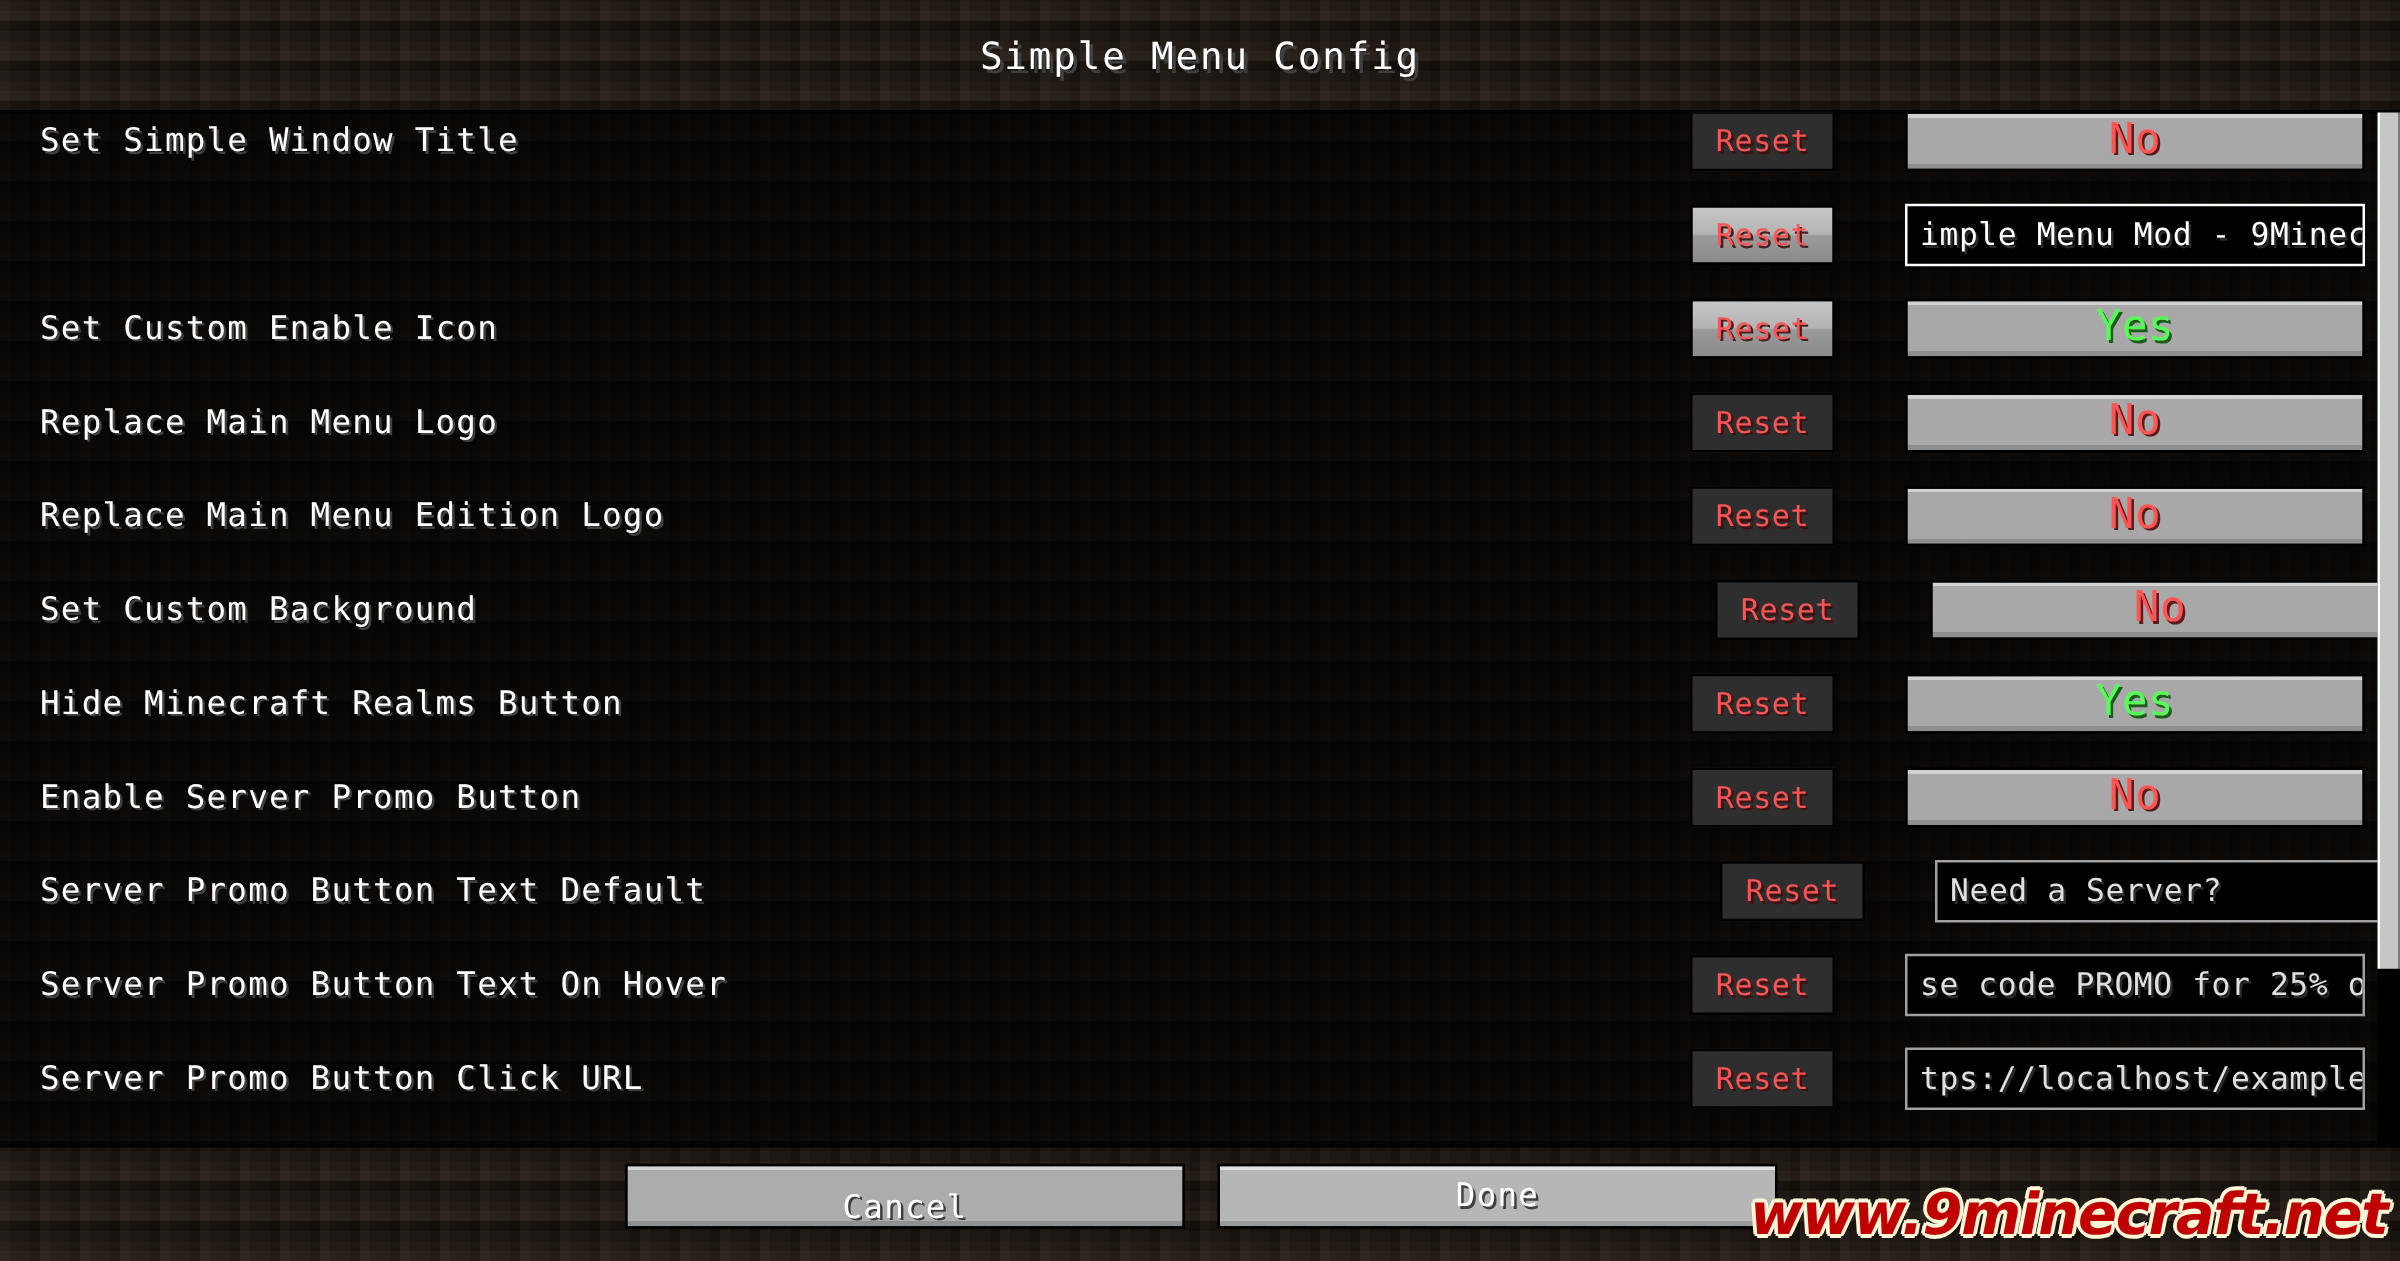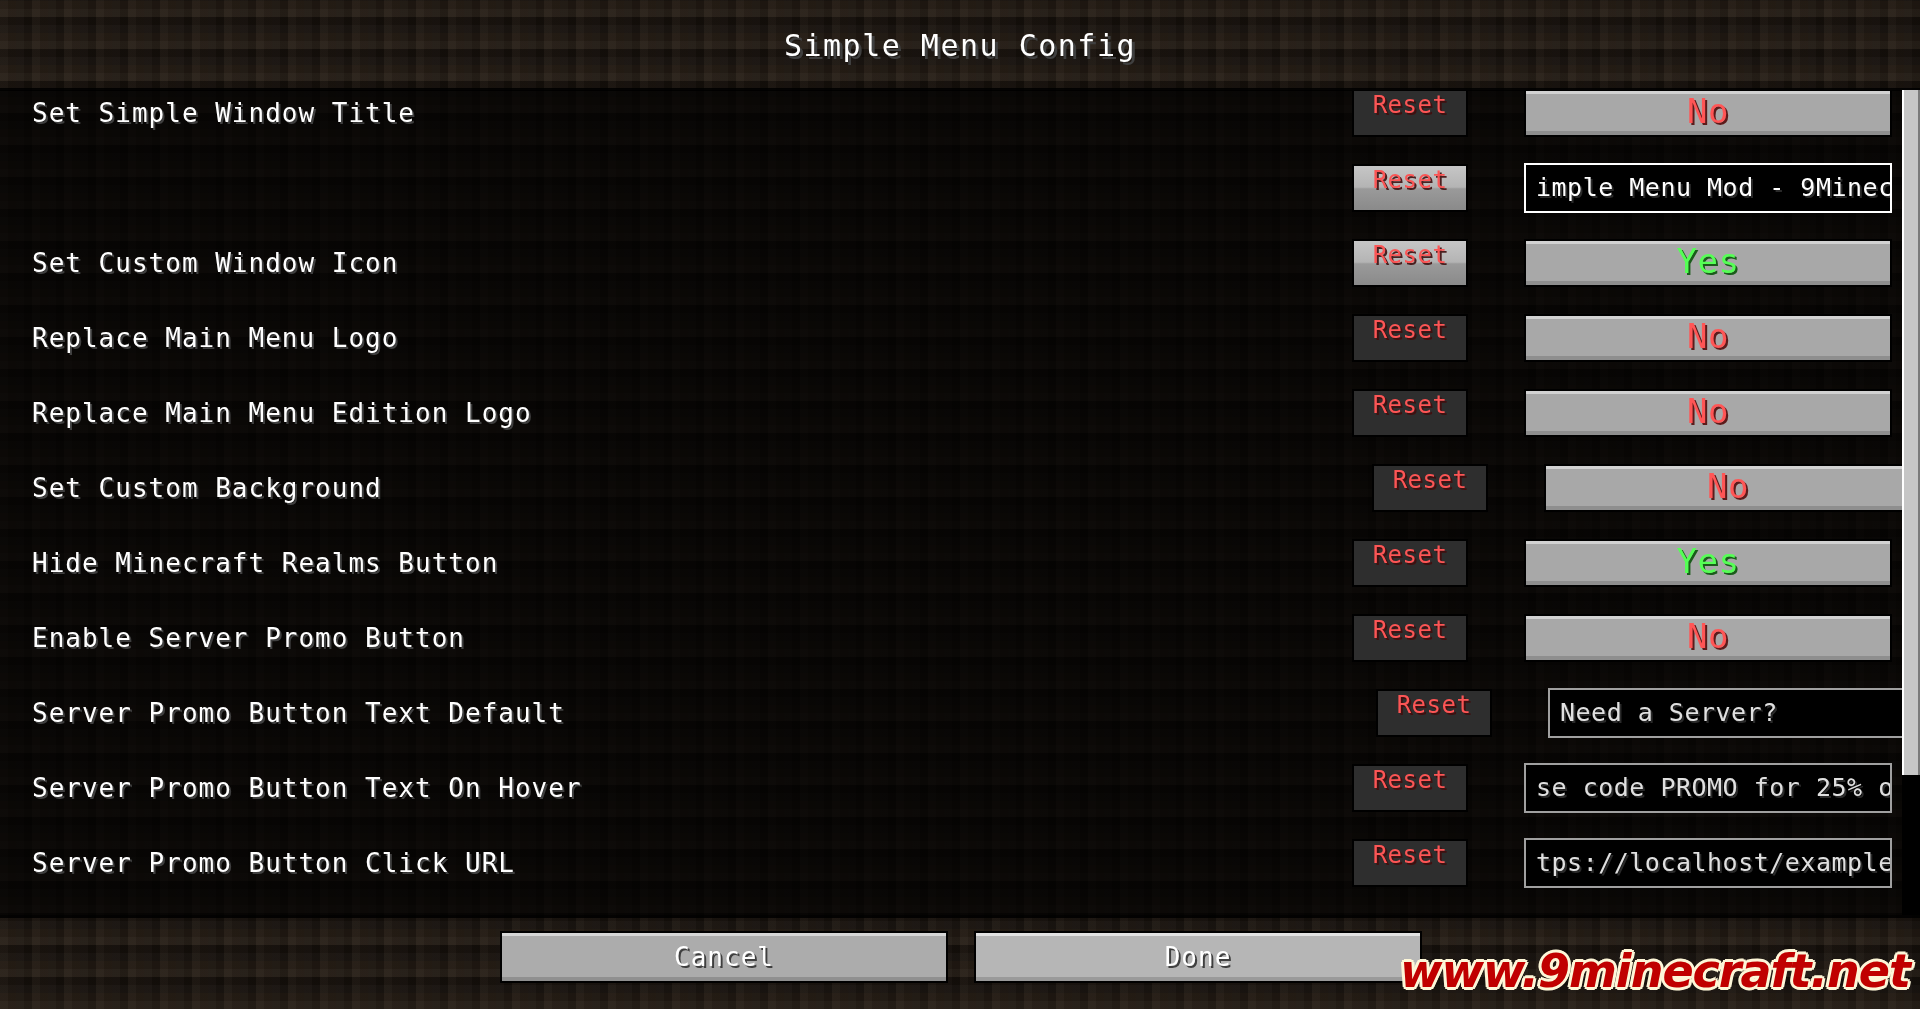--- a/index.html
+++ b/index.html
@@ -107,20 +107,21 @@
     position: absolute;
     right: 452px;
     top: 50%;
     transform: translateY(-50%);
     width: 116px;
     height: 48px;
     box-sizing: border-box;
     border: 2px solid #000000;
     background: #2e2e2e;
     display: flex;
+    align-items: center;
     justify-content: center;
     color: #fc5555;
     font-size: 24px;
     letter-spacing: 0.5px;
     text-shadow: 2px 2px 0 #3f1010;
     cursor: pointer;
   }
   .reset-btn.hot {
     background: linear-gradient(180deg, #c6c6c6 0%, #b4b4b4 48%, #9a9a9a 52%, #8a8a8a 100%);
   }
@@ -232,21 +233,21 @@
         rgba(255,255,255,0.05) 0 3px, rgba(0,0,0,0.04) 3px 6px);
     display: flex;
     align-items: center;
     justify-content: center;
     color: #ffffff;
     font-size: 26px;
     letter-spacing: 1px;
     text-shadow: 2px 2px 0 #3f3f3f;
     cursor: pointer;
   }
-  .btn-cancel { left: 500px; width: 448px; }
+  .btn-cancel { left: 500px; width: 448px; align-items: flex-end; }
   .btn-done   { left: 974px; width: 448px; }
   .btn-done.hot {
     background:
       linear-gradient(180deg,
         #e2e2e2 0px, #e2e2e2 3px,
         #b6b6b6 3px, #b6b6b6 44px,
         #9a9a9a 44px, #9a9a9a 100%),
       repeating-linear-gradient(90deg,
         rgba(255,255,255,0.05) 0 3px, rgba(0,0,0,0.04) 3px 6px);
   }
@@ -293,21 +294,21 @@
       </div>
       <div class="row" style="top: 60px;">
         <div class="reset-btn hot">
           <span class="reset-label">Reset</span>
         </div>
         <div class="text-field focused">
           <span class="tf-value">imple Menu Mod - 9Minecraft</span>
         </div>
       </div>
       <div class="row" style="top: 135px;">
-        <div class="row-label">Set Custom Window Icon</div>
+        <div class="row-label">Set Custom Enable Icon</div>
         <div class="reset-btn hot">
           <span class="reset-label">Reset</span>
         </div>
         <div class="toggle-btn">
           <span class="val-yes">Yes</span>
         </div>
       </div>
       <div class="row" style="top: 210px;">
         <div class="row-label">Replace Main Menu Logo</div>
         <div class="reset-btn">

